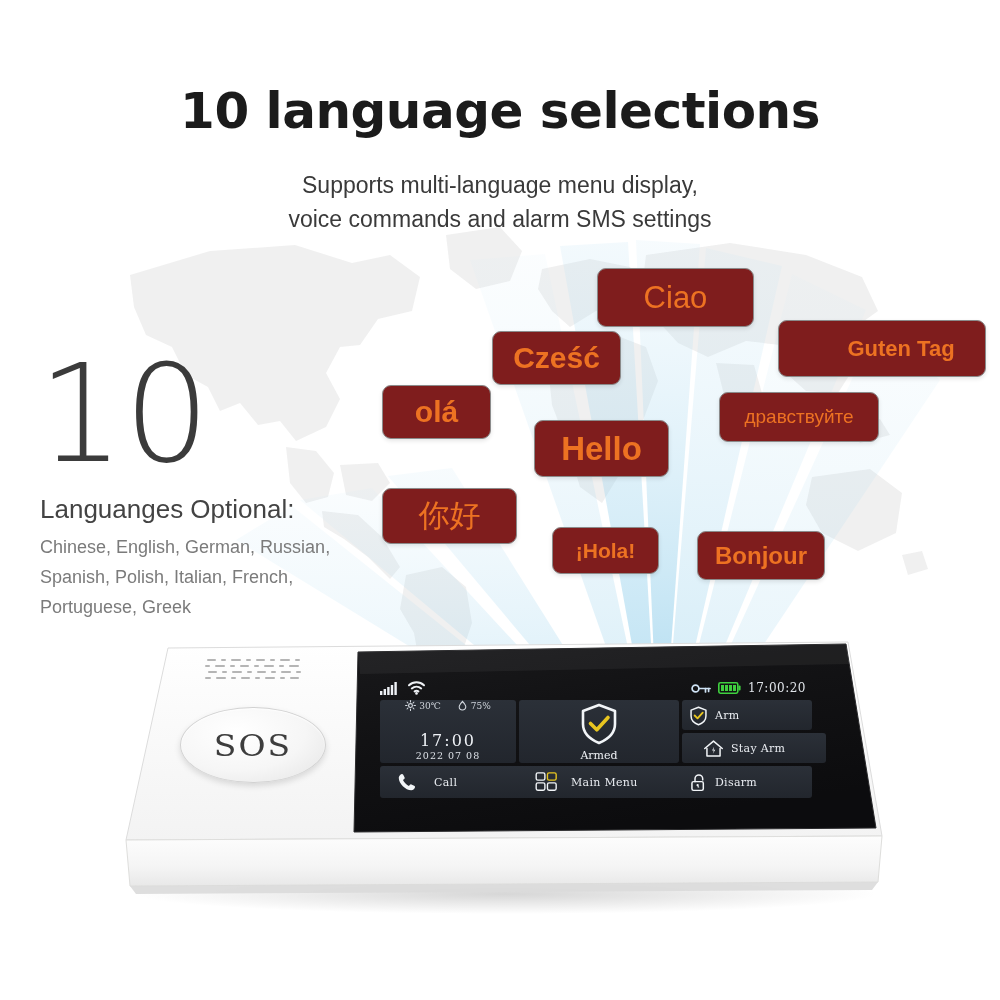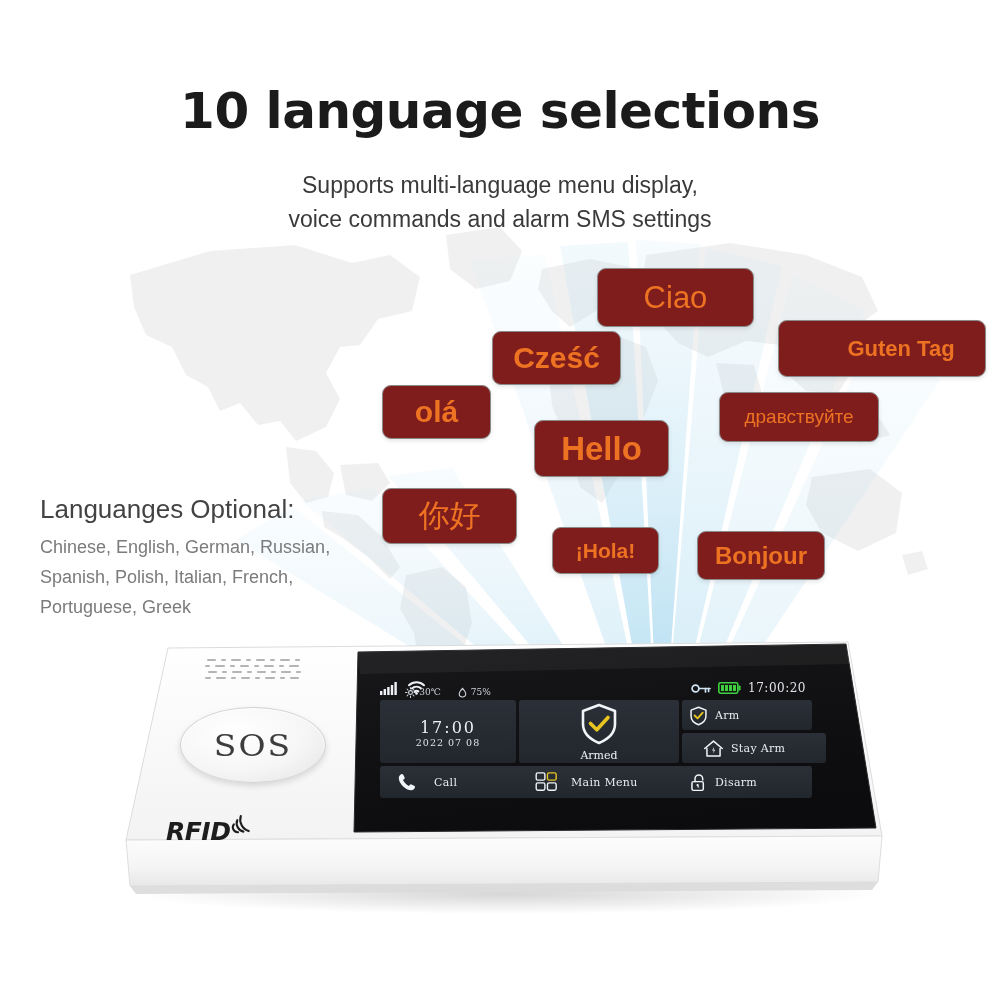--- a/index.html
+++ b/index.html
@@ -106,21 +106,21 @@
   .sb-time{
     font-family:"DejaVu Serif","Liberation Serif",serif;font-size:12px;color:#dfe3e8;letter-spacing:.5px;
   }
   .tiles{position:absolute;left:8px;top:24px;right:6px;bottom:6px;}
   .tile{
     position:absolute;background:linear-gradient(180deg,#2b3038 0%,#22262d 100%);
     border-radius:3px;display:flex;align-items:center;color:#e9ecf1;
     font-family:"DejaVu Serif","Liberation Serif",serif;
   }
   .tile .lbl{font-size:11px;letter-spacing:.3px;}
-  .t-weather{left:0;top:0;width:136px;height:63px;flex-direction:column;justify-content:center;}
+  .t-weather{left:0;top:0;width:136px;height:63px;flex-direction:column;justify-content:space-between;}
   .t-armed  {left:139px;top:0;width:160px;height:63px;flex-direction:column;justify-content:center;}
   .t-arm    {left:302px;top:0;width:124px;height:30px;padding-left:6px;gap:6px;}
   .t-stay   {left:302px;top:33px;width:124px;height:30px;padding-left:20px;gap:6px;}
   .t-call   {left:0;top:66px;width:136px;height:32px;padding-left:16px;gap:16px;}
   .t-menu   {left:139px;top:66px;width:160px;height:32px;padding-left:16px;gap:12px;}
   .t-disarm {left:302px;top:66px;width:124px;height:32px;padding-left:6px;gap:6px;}
 
   .wx-row{display:flex;align-items:center;gap:5px;font-size:9px;color:#cfd4db;
           font-family:"DejaVu Serif","Liberation Serif",serif;}
   .wx-row .g{display:flex;align-items:center;gap:3px;}
@@ -200,20 +200,21 @@
       </g>
     </svg>
   </div>
 
   <div class="headline">10 language selections</div>
   <div class="subline">
     <div>Supports multi-language menu display,</div>
     <div>voice commands and alarm SMS settings</div>
   </div>
 
+  <div class="bignum">10</div>
   <div class="lang-title">Languanges Optional:</div>
   <div class="lang-list">
     <div>Chinese, English, German, Russian,</div>
     <div>Spanish, Polish, Italian, French,</div>
     <div>Portuguese, Greek</div>
   </div>
 
   <div class="bubble b-ciao">Ciao</div>
   <div class="bubble b-guten">Guten Tag</div>
   <div class="bubble b-czesc">Cześć</div>
@@ -294,32 +295,20 @@
     <i style="left:50px;top:20px;width:5px"></i>
       <i style="left:60px;top:20px;width:10px"></i>
     <i style="left:75px;top:20px;width:5px"></i>
       <i style="left:85px;top:20px;width:9px"></i>
   </div>
 
   <div class="sos">
     <span>SOS</span>
   </div>
 
-  <div class="rfid">
-    <span class="txt">RFID</span>
-    <span style="margin-bottom:6px;margin-left:1px;">
-      <svg width="20" height="22" viewBox="0 0 20 22">
-        <g fill="none" stroke="#1d1d1d" stroke-width="2.1" stroke-linecap="round" transform="rotate(-28 10 11)">
-          <path d="M4 16 a5 5 0 0 1 0 -9"></path>
-          <path d="M9 18 a8.5 8.5 0 0 1 0 -13"></path>
-          <path d="M14 20 a12 12 0 0 1 0 -17"></path>
-        </g>
-      </svg>
-    </span>
-  </div>
 
   <div class="screen">
     <div class="screen-inner">
 
       <div class="statusbar">
         <span class="ico" style="margin-right:7px;">
           <svg width="20" height="13" viewBox="0 0 20 13">
             <g fill="#eef1f5">
               <rect x="0" y="9" width="2.4" height="4"></rect>
               <rect x="3.6" y="7" width="2.4" height="6"></rect>

